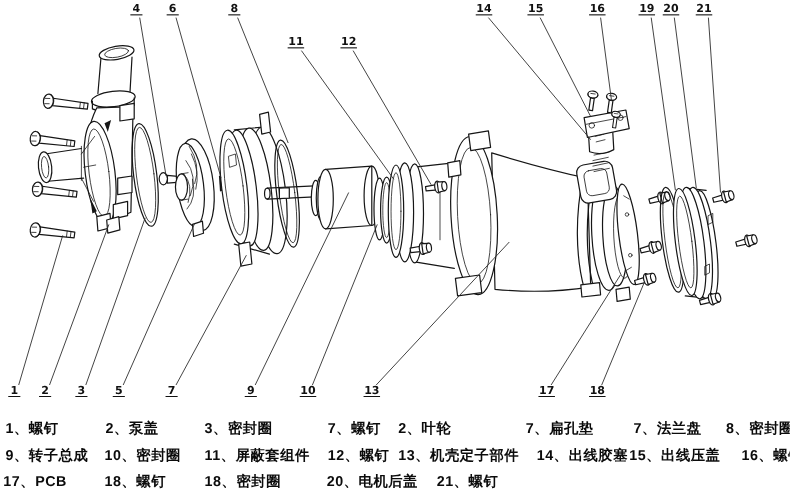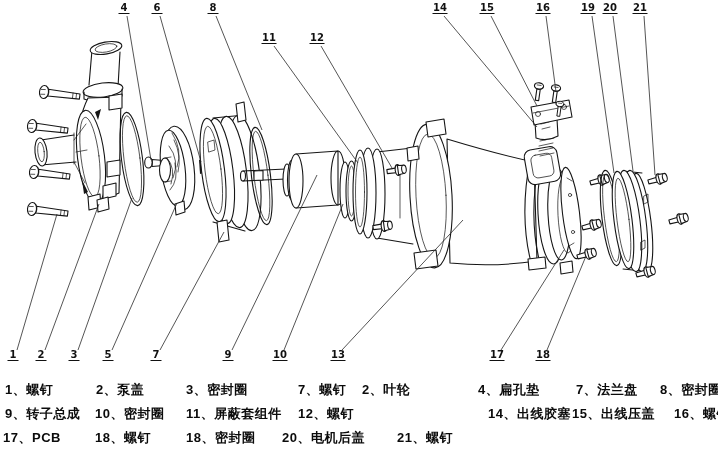--- a/index.html
+++ b/index.html
@@ -307,34 +307,35 @@
       </g>
 </svg>
 
 <div id="legend">
       <div class="legend-row" style="top: 5px;">
         <span class="legend-item" style="left: 5px;">1、螺钉</span>
         <span class="legend-item" style="left: 96px;">2、泵盖</span>
         <span class="legend-item" style="left: 186px;">3、密封圈</span>
         <span class="legend-item" style="left: 298px;">7、螺钉</span>
         <span class="legend-item" style="left: 362px;">2、叶轮</span>
-        <span class="legend-item" style="left: 478px;">4、扁孔垫</span>
+        <span class="legend-item" style="left: 478px;">7、扁孔垫</span>
         <span class="legend-item" style="left: 576px;">7、法兰盘</span>
         <span class="legend-item" style="left: 660px;">8、密封圈</span>
       </div>
       <div class="legend-row" style="top: 29px;">
         <span class="legend-item" style="left: 5px;">9、转子总成</span>
         <span class="legend-item" style="left: 95px;">10、密封圈</span>
         <span class="legend-item" style="left: 186px;">11、屏蔽套组件</span>
         <span class="legend-item" style="left: 298px;">12、螺钉</span>
+        <span class="legend-item" style="left: 362px;">13、机壳定子部件</span>
         <span class="legend-item" style="left: 476px; margin-left: 12px;">14、出线胶塞</span>
         <span class="legend-item" style="left: 572px;">15、出线压盖</span>
         <span class="legend-item" style="left: 644px; margin-left: 30px;">16、螺钉</span>
       </div>
       <div class="legend-row" style="top: 53px;">
         <span class="legend-item" style="left: 3px; text-align: center;">17、PCB</span>
         <span class="legend-item" style="left: 95px;">18、螺钉</span>
         <span class="legend-item" style="left: 186px;">18、密封圈</span>
-        <span class="legend-item" style="left: 282px; text-align: right;">20、电机后盖</span>
+        <span class="legend-item" style="left: 297px; text-align: right;">20、电机后盖</span>
         <span class="legend-item" style="left: 397px; text-align: right;">21、螺钉</span>
       </div>
     </div>
 </div>
 
 </body></html>

